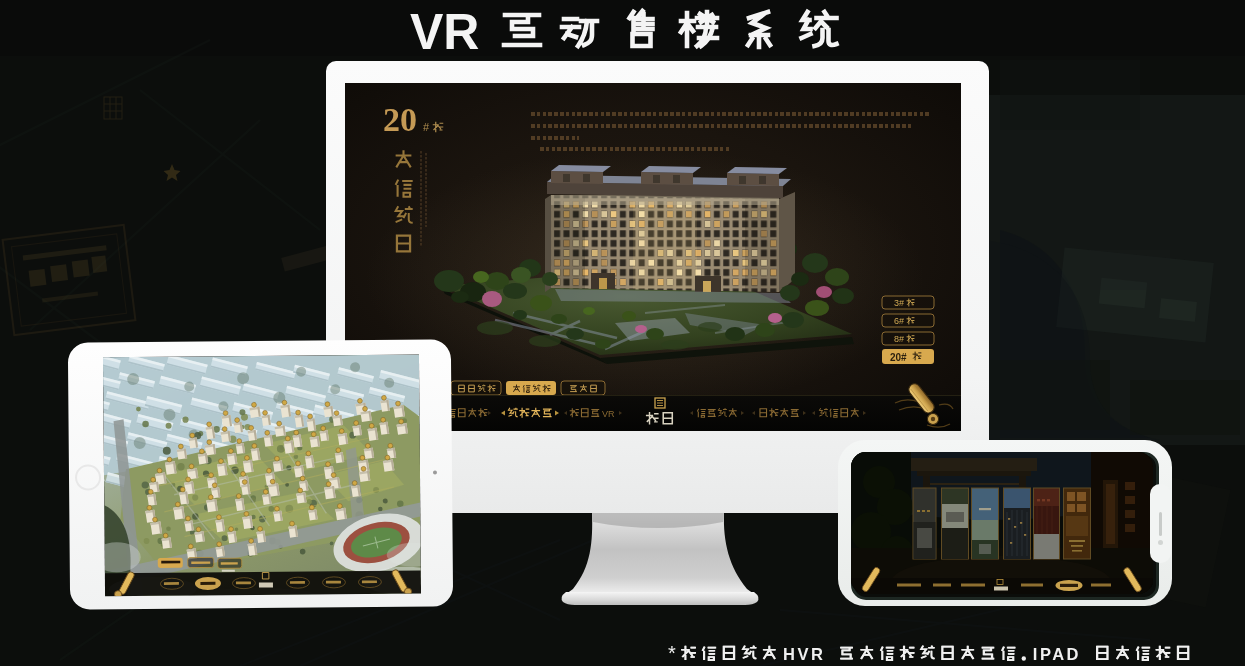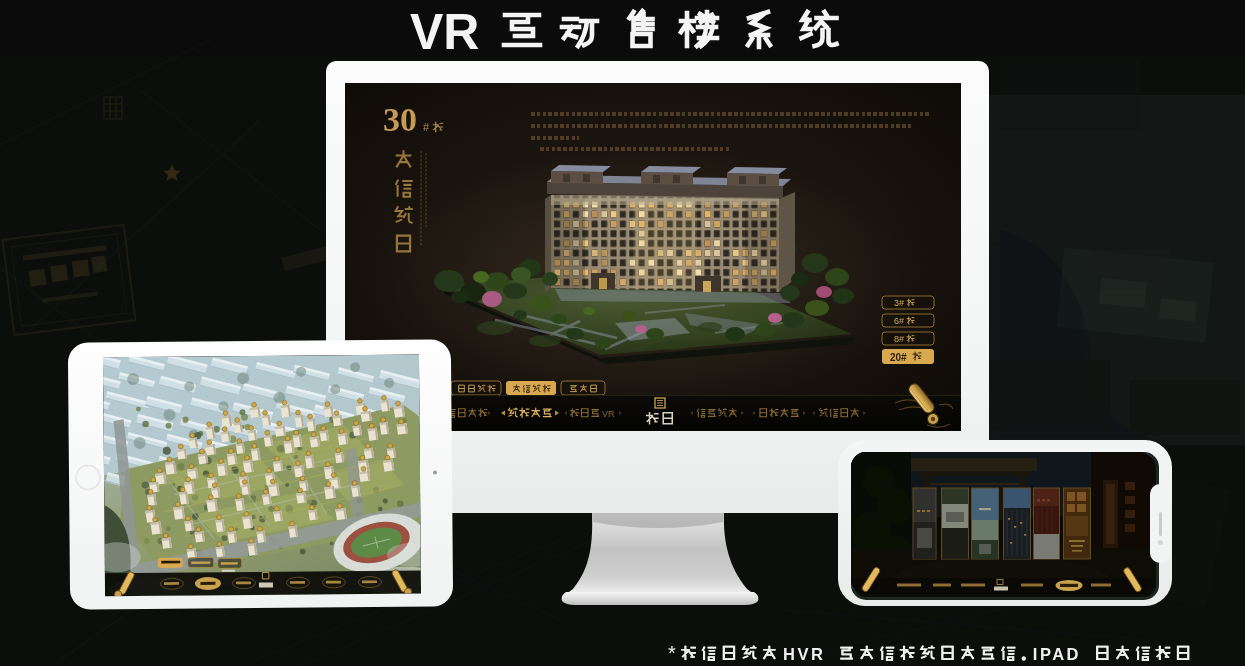--- a/index.html
+++ b/index.html
@@ -339,21 +339,21 @@
   <ellipse cx="244" cy="228" rx="6" ry="4" fill="#47661f"></ellipse>
   <ellipse cx="175" cy="232" rx="7" ry="5" fill="#223618"></ellipse>
  </g>
  <g fill="#2c3e1c" opacity="0.7">
   <ellipse cx="150" cy="245" rx="18" ry="7"></ellipse>
         <ellipse cx="200" cy="258" rx="16" ry="6"></ellipse>
   <ellipse cx="330" cy="262" rx="14" ry="5"></ellipse>
         <ellipse cx="365" cy="244" rx="12" ry="5"></ellipse>
  </g>
  </svg>
-<div class="abs" style="left:38px;top:18px;color:#c59a55;font-family:'Liberation Serif',serif;font-size:34px;font-weight:bold">30</div>
+<div class="abs" style="left:38px;top:18px;color:#c59a55;font-family:'Liberation Serif',serif;font-size:34px;font-weight:bold">20</div>
 <svg class="abs" style="left:78px;top:37px" width="30" height="14" viewBox="0 0 30 14">
  <text x="0" y="11" font-size="11" fill="#b08d4f" font-family="Liberation Sans">#</text>
  <use href="#c3" x="9" y="1" width="12" height="12" style="color:#b08d4f"></use>
 </svg>
 <svg class="abs" style="left:46px;top:66px" width="40" height="122" viewBox="0 0 40 122">
  <g style="color:#96763a">
   <use href="#c6" x="2" y="0" width="21" height="21"></use>
   <use href="#c4" x="2" y="28" width="21" height="21"></use>
   <use href="#c5" x="2" y="56" width="21" height="21"></use>
   <use href="#c1" x="2" y="84" width="21" height="21"></use>

